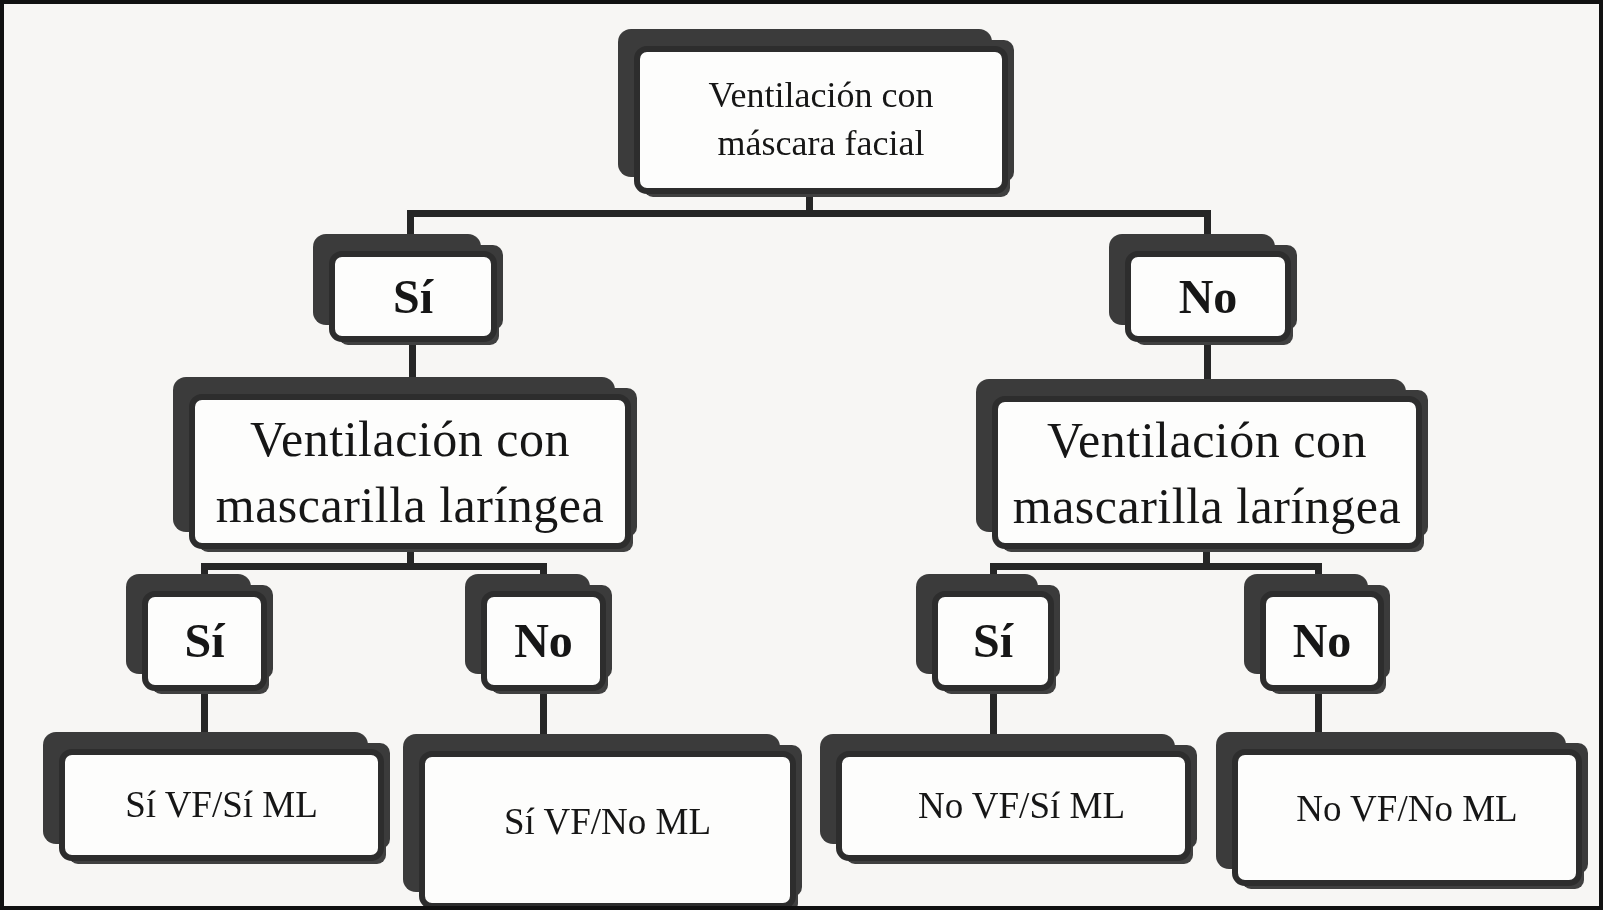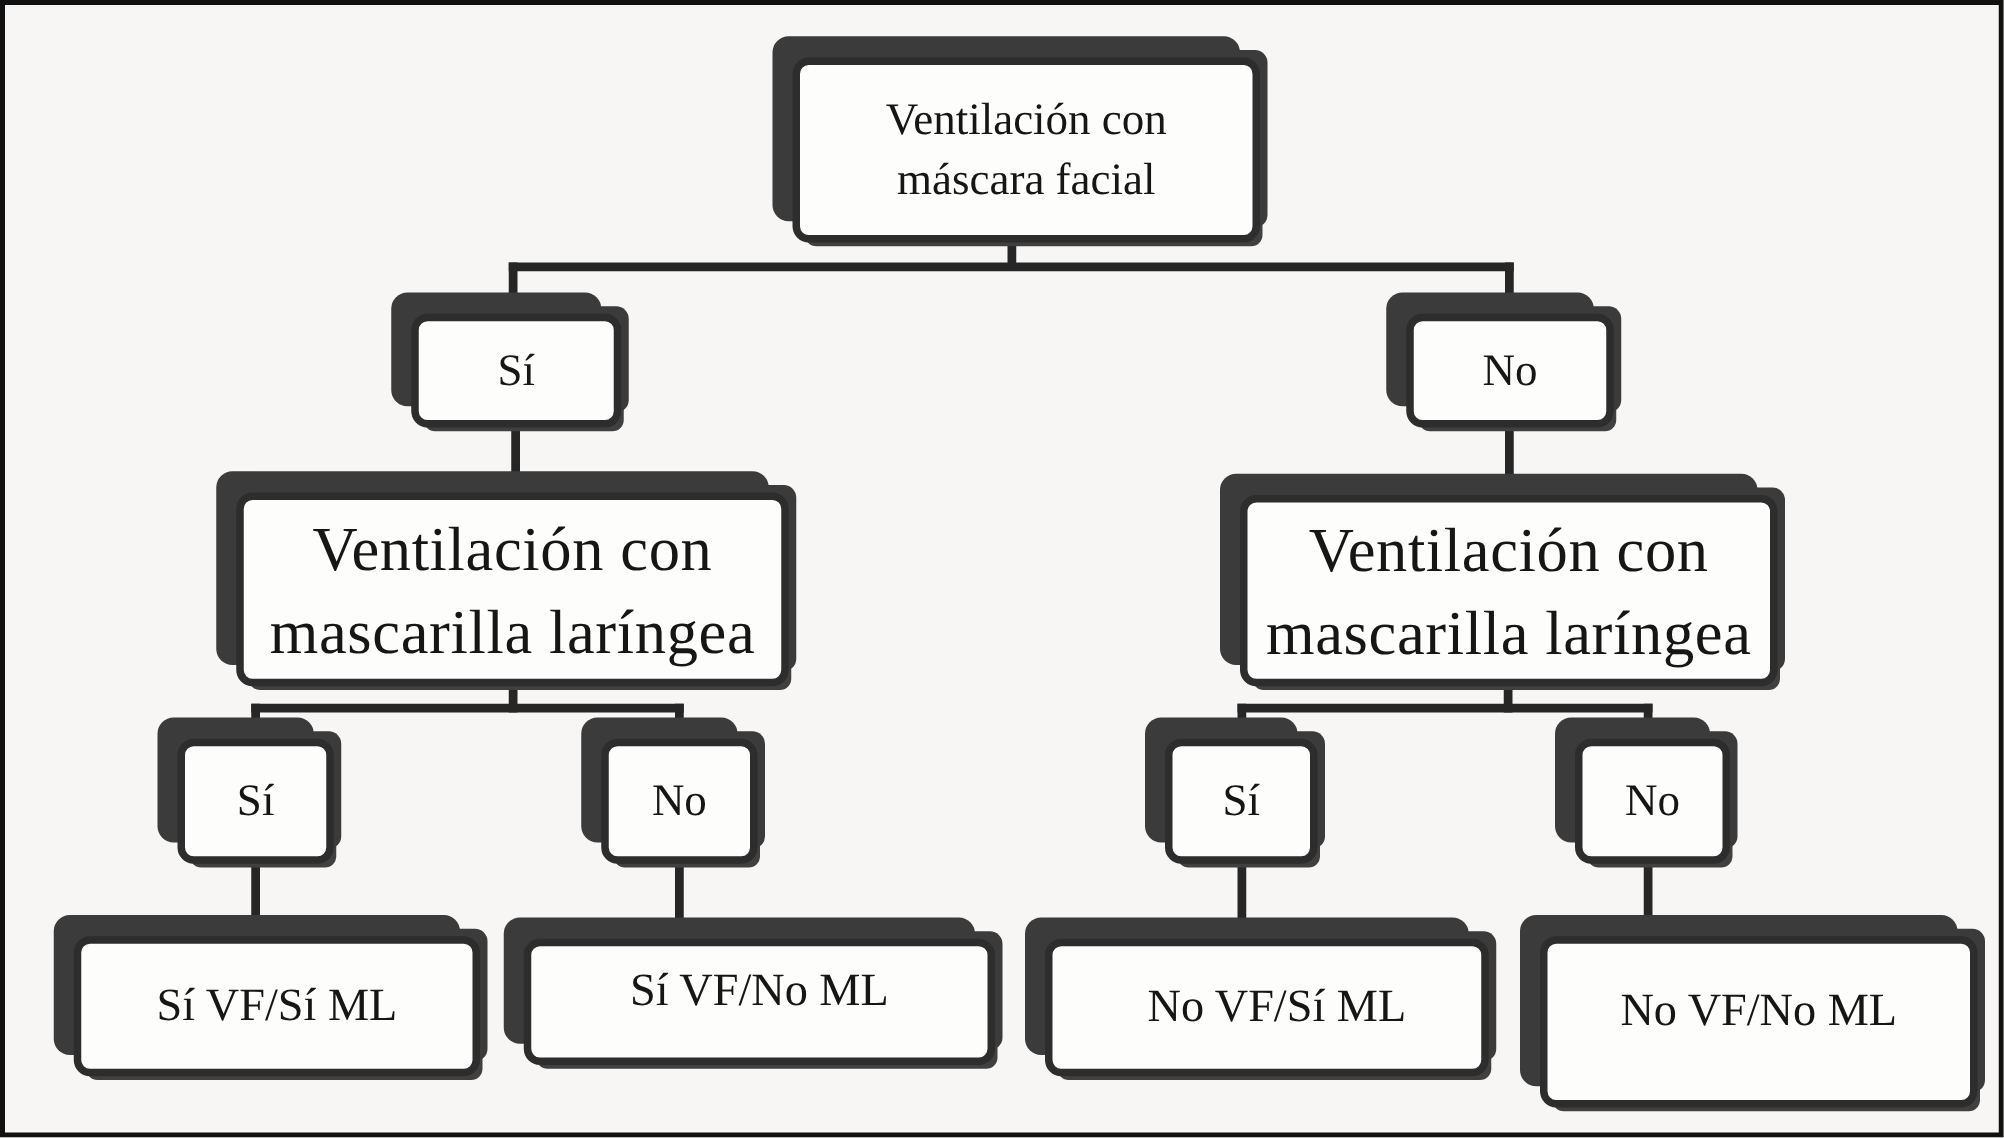--- a/index.html
+++ b/index.html
@@ -31,21 +31,21 @@
   }
   .card .lbl { display:block; }
   .tall { padding-bottom:16px; }
   .line {
     position:absolute;
     background:var(--line, #262626);
     z-index:1;
   }
   .f36 { font-size:36px; }
   .f37 { font-size:37px; }
-  .f38 { font-size:36px; }
+  .f38 { font-size:48px;font-weight:bold; }
   .f40 { font-size:50px; letter-spacing:0.5px; }
 </style>
 </head>
 <body>
 
 <div class="stage">
 
   <div class="line" style="left:802px; top:186px; width:7px; height:26px;"></div>
   <div class="line" style="left:403px; top:206px; width:804px; height:7px;"></div>
   <div class="line" style="left:403px; top:206px; width:7px; height:46px;"></div>
@@ -101,21 +101,21 @@
   </div>
 
   <div class="card f38" style="left:1256px; top:587px; width:124px; height:100px;">
     <span class="lbl">No</span>
   </div>
 
   <div class="card f37" style="left:55px; top:745px; width:325px; height:112px;">
     <span class="lbl">Sí VF/Sí ML</span>
   </div>
 
-  <div class="card f37 tall" style="left:415px; top:747px; width:377px; height:101px;">
+  <div class="card f37 tall" style="left:415px; top:747px; width:377px; height:158px;">
     <span class="lbl">Sí VF/No ML</span>
   </div>
 
   <div class="card f37" style="left:832px; top:747px; width:355px; height:110px;padding-left:24px;">
     <span class="lbl">No VF/Sí ML</span>
   </div>
 
   <div class="card f37 tall" style="left:1228px; top:745px; width:350px; height:137px;align-items:center;">
     <span class="lbl">No VF/No ML</span>
   </div>

